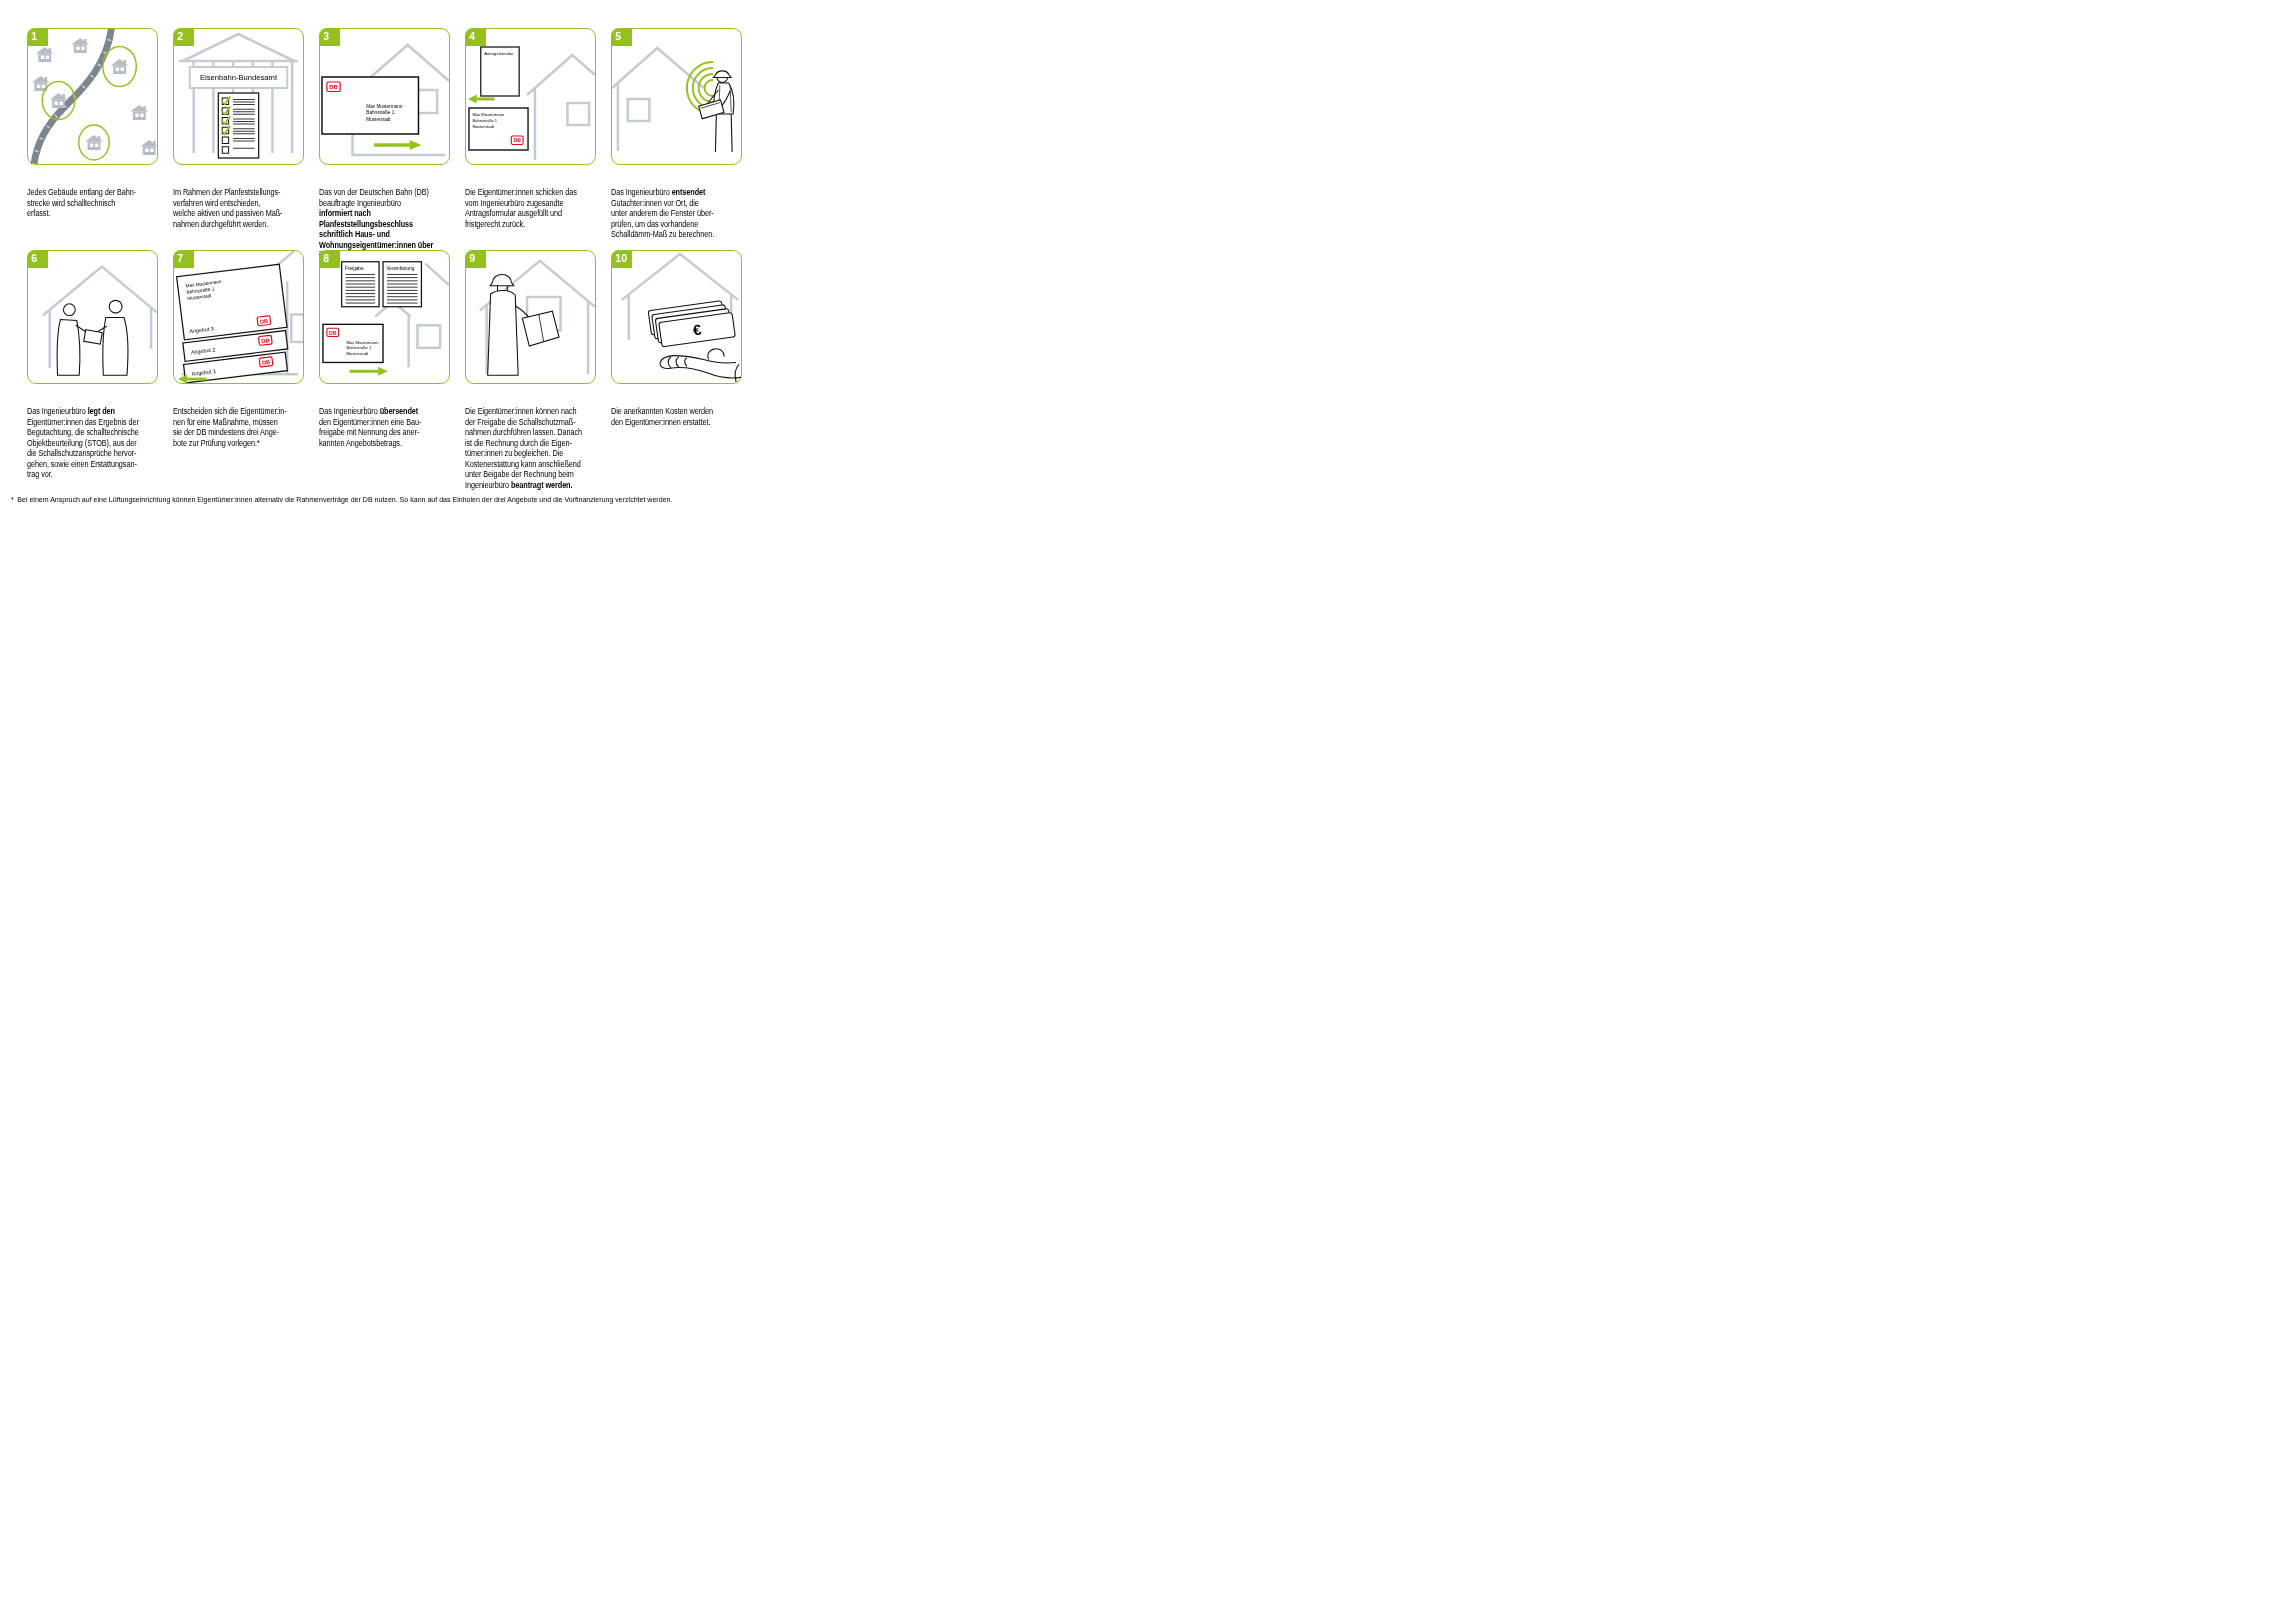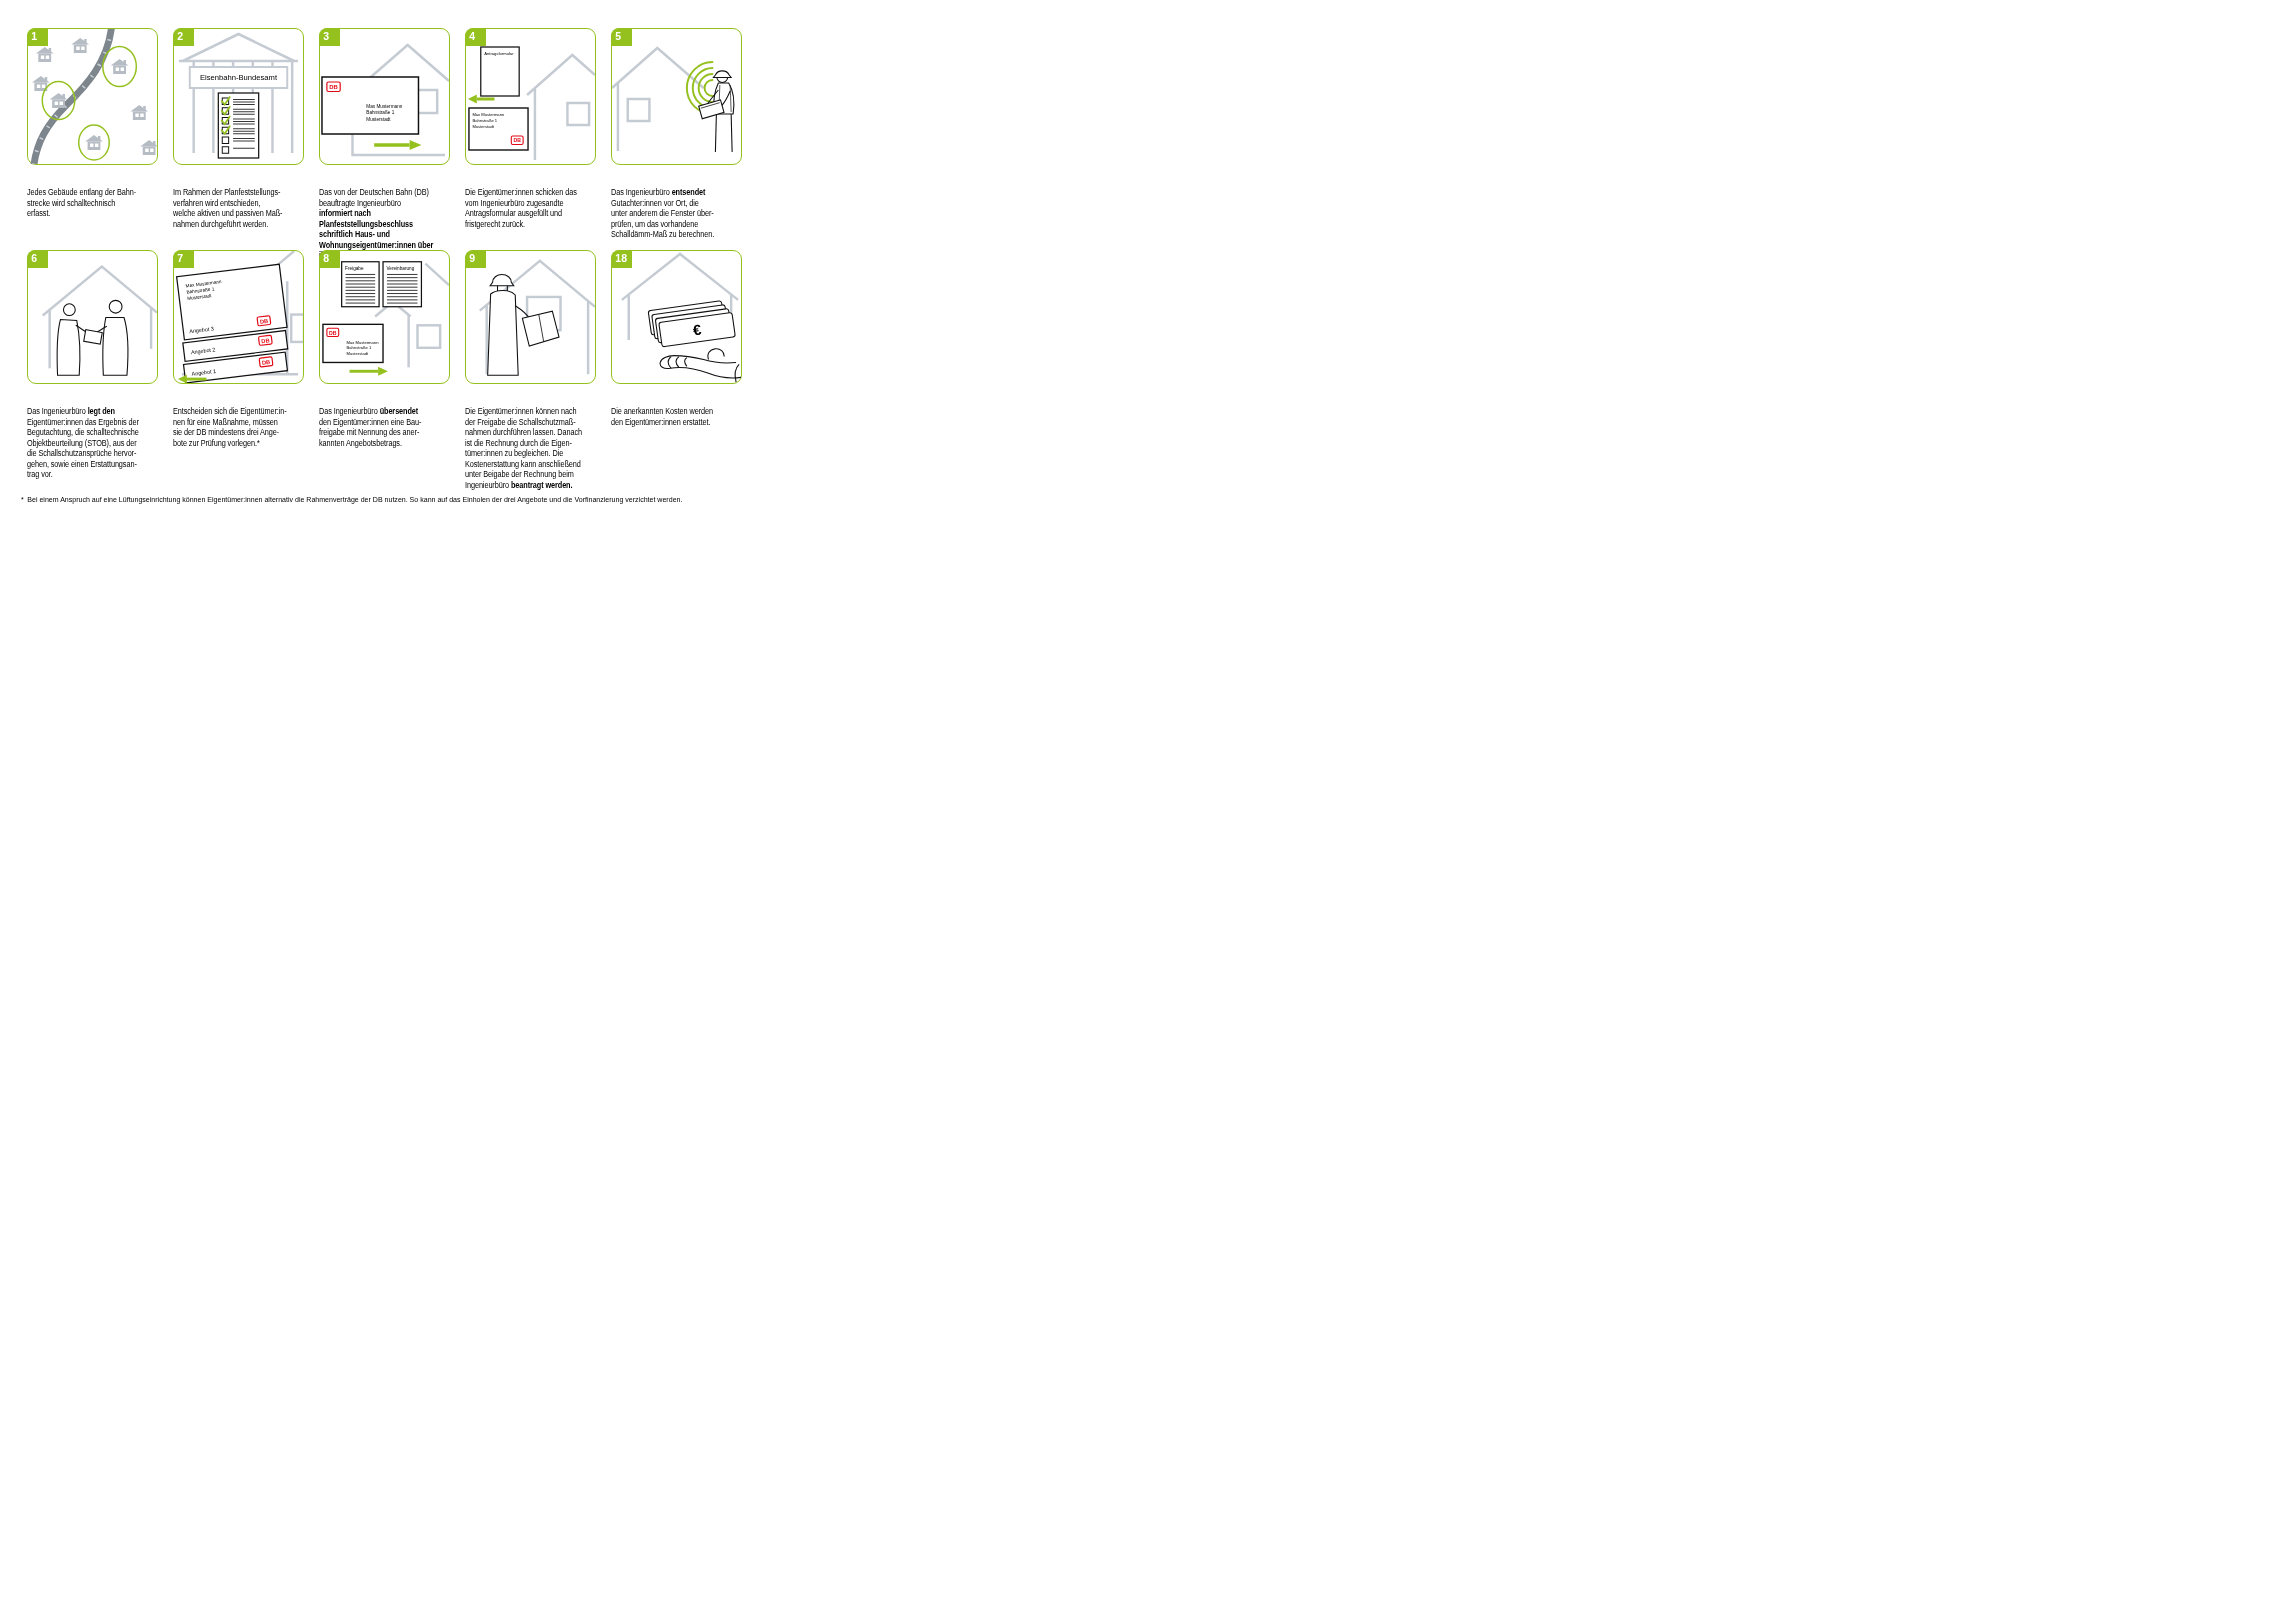--- a/index.html
+++ b/index.html
@@ -25,21 +25,21 @@
     border-radius:8px 0 0 0;display:flex;align-items:center;padding:0 4.5px 1px 4.5px;z-index:2;
   }
   .caption{margin-top:22px;}
   .cap-inner{
     font-size:8.5px;line-height:10.5px;white-space:pre-line;
     transform:scaleX(0.86);transform-origin:0 0;width:116%;
     letter-spacing:-0.1px;
   }
   .cap-inner .b{font-weight:700;}
   .footnote{
-    margin:5px 0 0 21px;font-size:8px;line-height:9.5px;
+    margin:5px 0 0 11px;font-size:8px;line-height:9.5px;
   }
   .footnote .squeeze{display:inline-block;transform:scaleX(0.88);transform-origin:0 50%;white-space:nowrap;}
   .footnote .mark{margin-right:4px;}
   svg text{font-family:"Liberation Sans","DejaVu Sans",sans-serif;}
 </style>
 </head>
 <body>
 
 <div class="page">
 
@@ -420,21 +420,21 @@
           <g transform="rotate(-6 150 150)">
             <polygon points="116,134 178,126 186,180 124,192"></polygon>
             <line x1="150" y1="130" x2="154" y2="186" stroke-width="1.6"></line>
           </g>
         </g>
       </svg>
     </div>
 
     <div class="panel">
       <div class="tab">
-          <span>18</span>
+          <span>10</span>
         </div>
       <svg viewBox="0 0 262 270" preserveAspectRatio="none">
         <g fill="none" stroke="#c5cbd2" stroke-width="5">
           <path d="M20,100 L138,6 L256,100"></path>
           <path d="M34,88 L34,182"></path>
           <path d="M242,88 L242,150"></path>
         </g>
         <g transform="rotate(-8 150 150)">
           <rect x="78" y="112" width="150" height="50" rx="5" fill="#fff" stroke="#111" stroke-width="2.2"></rect>
           <rect x="84" y="121" width="150" height="50" rx="5" fill="#fff" stroke="#111" stroke-width="2.2"></rect>

